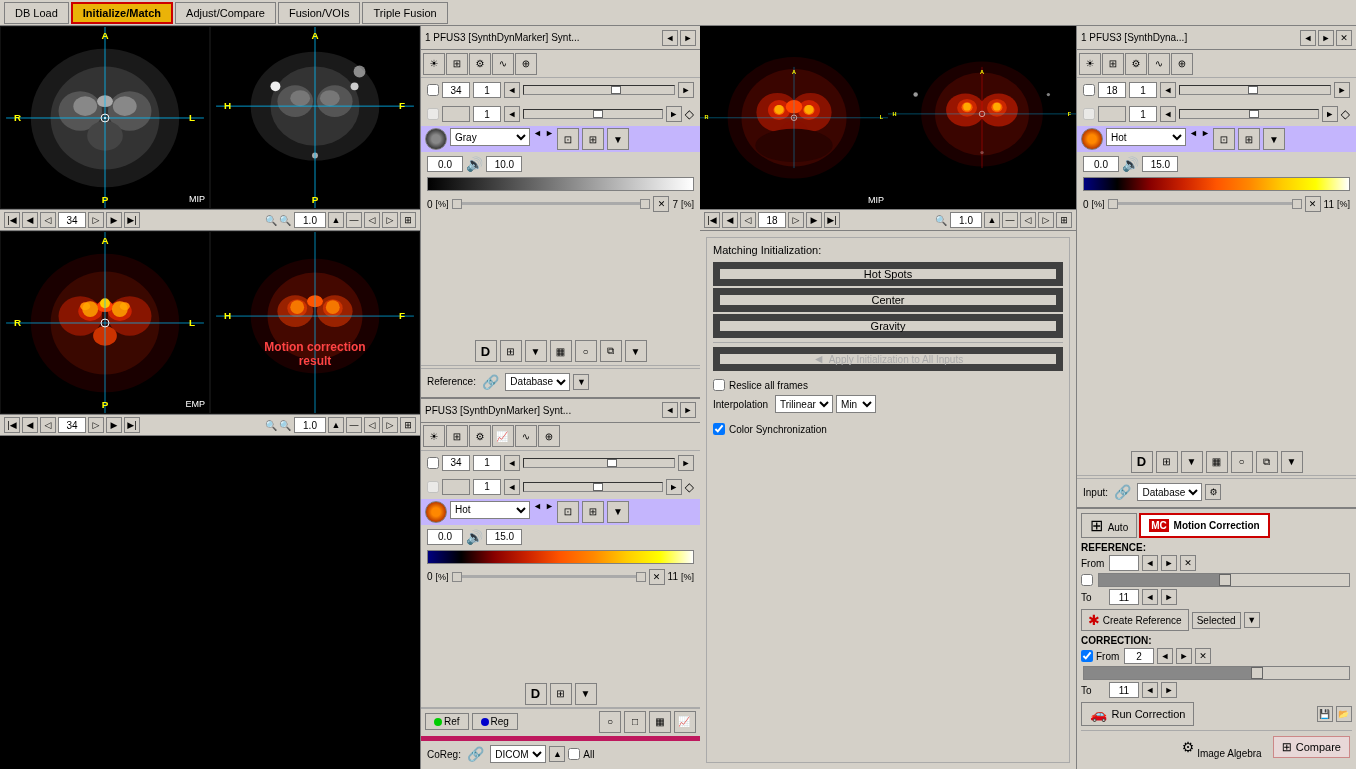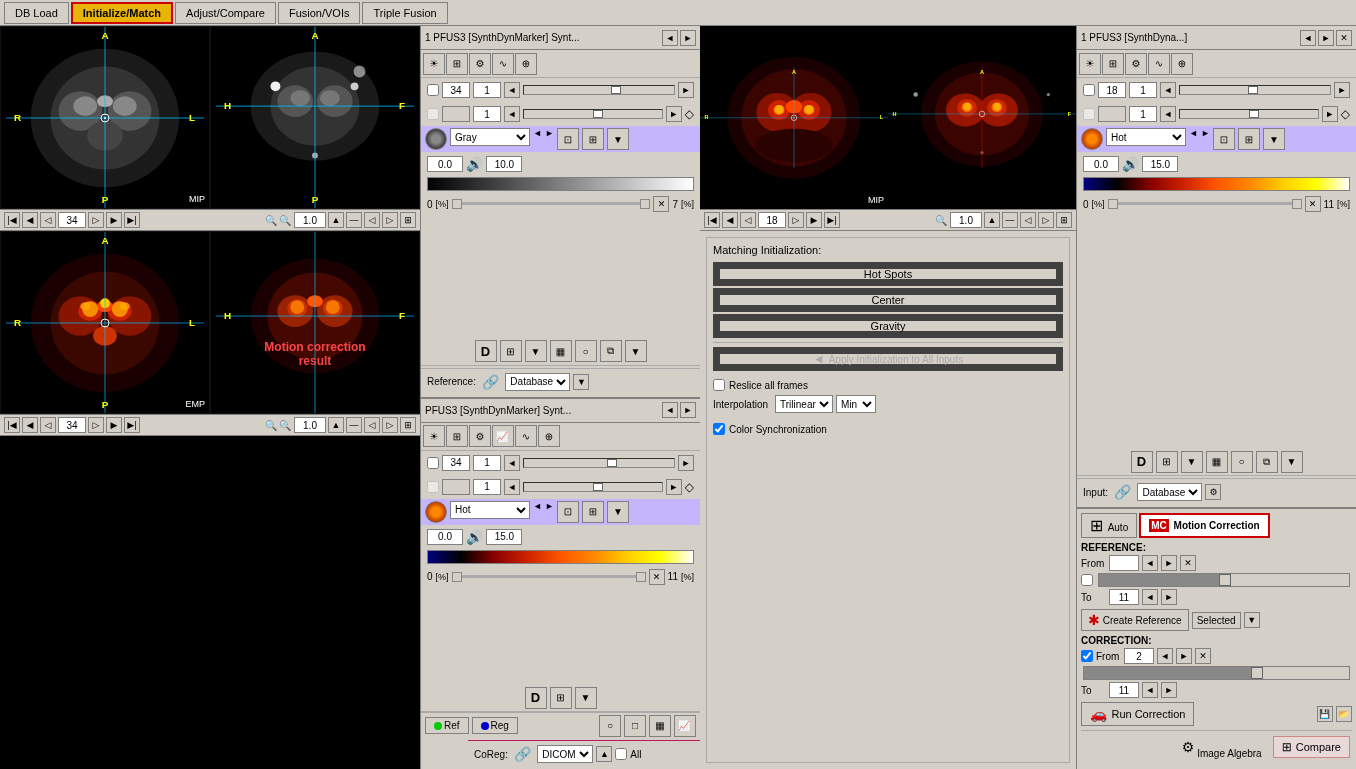--- a/index.html
+++ b/index.html
@@ -409,21 +409,21 @@
           <span class="dot-blue"></span>
           <span>Reg</span>
         </button>
         <div style="flex:1;"></div>
         <button class="tool-btn">○</button>
         <button class="tool-btn">□</button>
         <button class="tool-btn">▦</button>
         <button class="tool-btn">📈</button>
       </div>
 
-      <div class="ctrl-row" style="padding:4px 6px; border-top:1px solid #be185d;margin-left:47px;">
+      <div class="ctrl-row" style="padding:4px 6px; border-top:5px solid #be185d;">
         <span style="font-size:10px;">CoReg:</span>
         <span style="font-size:14px; margin:0 3px;">🔗</span>
         <select style="font-size:10px; height:18px; border:1px solid #808080; background:#fff;">
           <option>DICOM</option>
         </select>
         <button class="nav-btn">▲</button>
         <input type="checkbox" style="width: 12px; height: 12px;">
         <span style="font-size:10px;">All</span>
       </div>
     </div>

